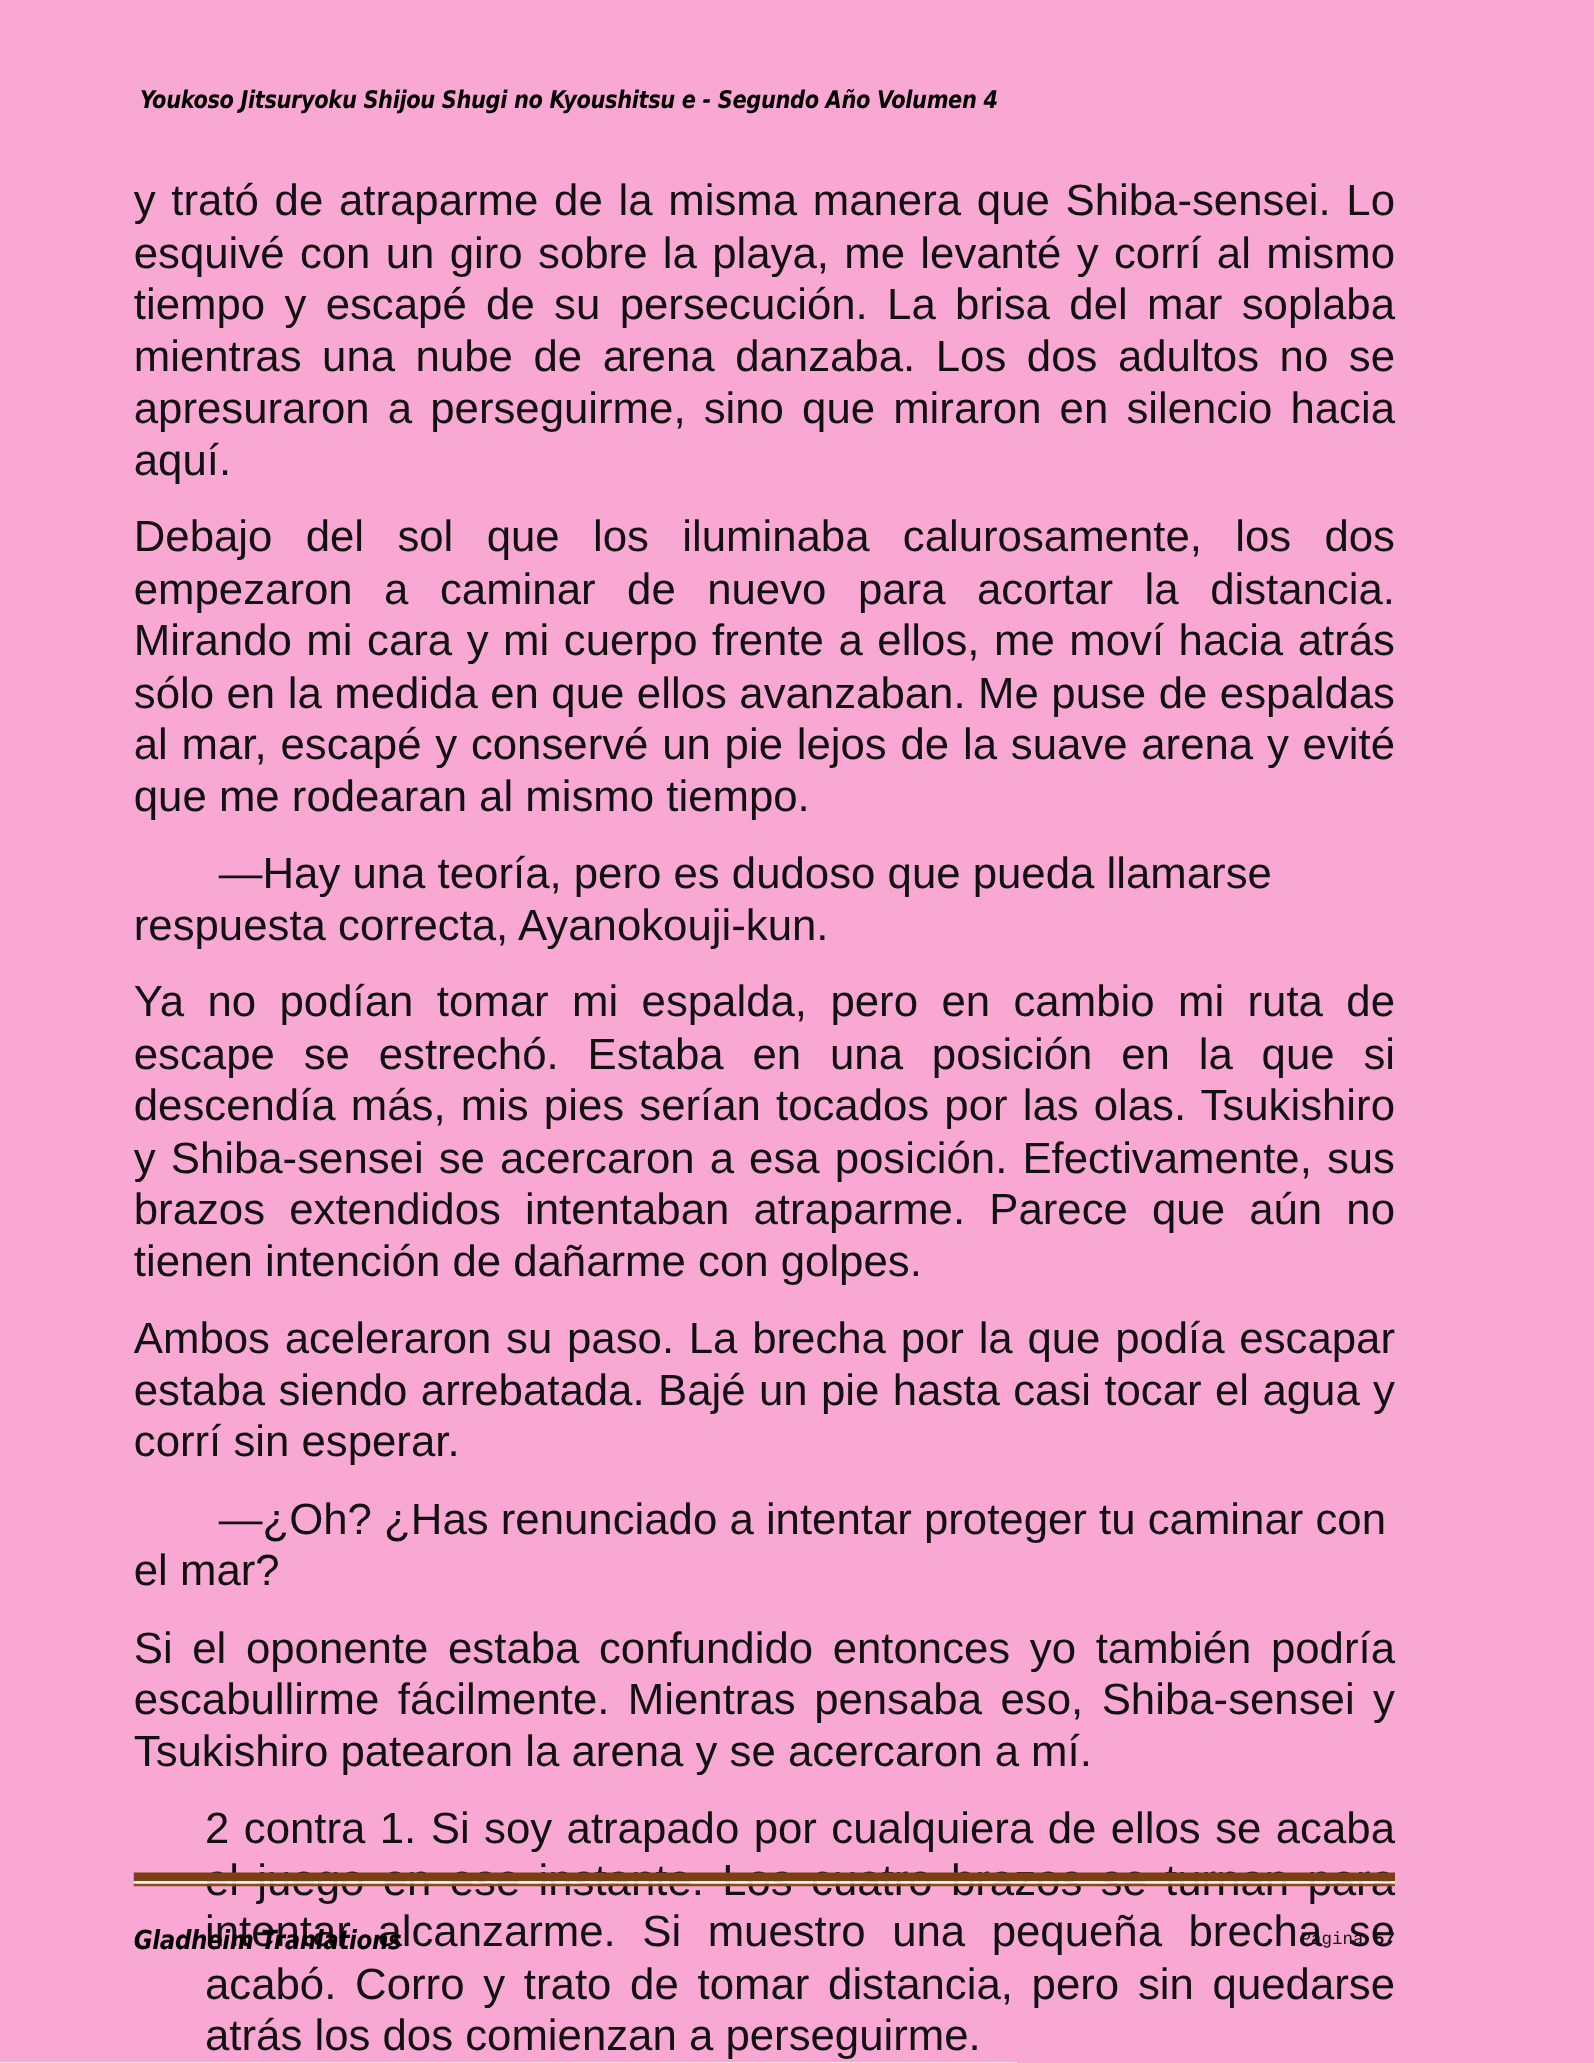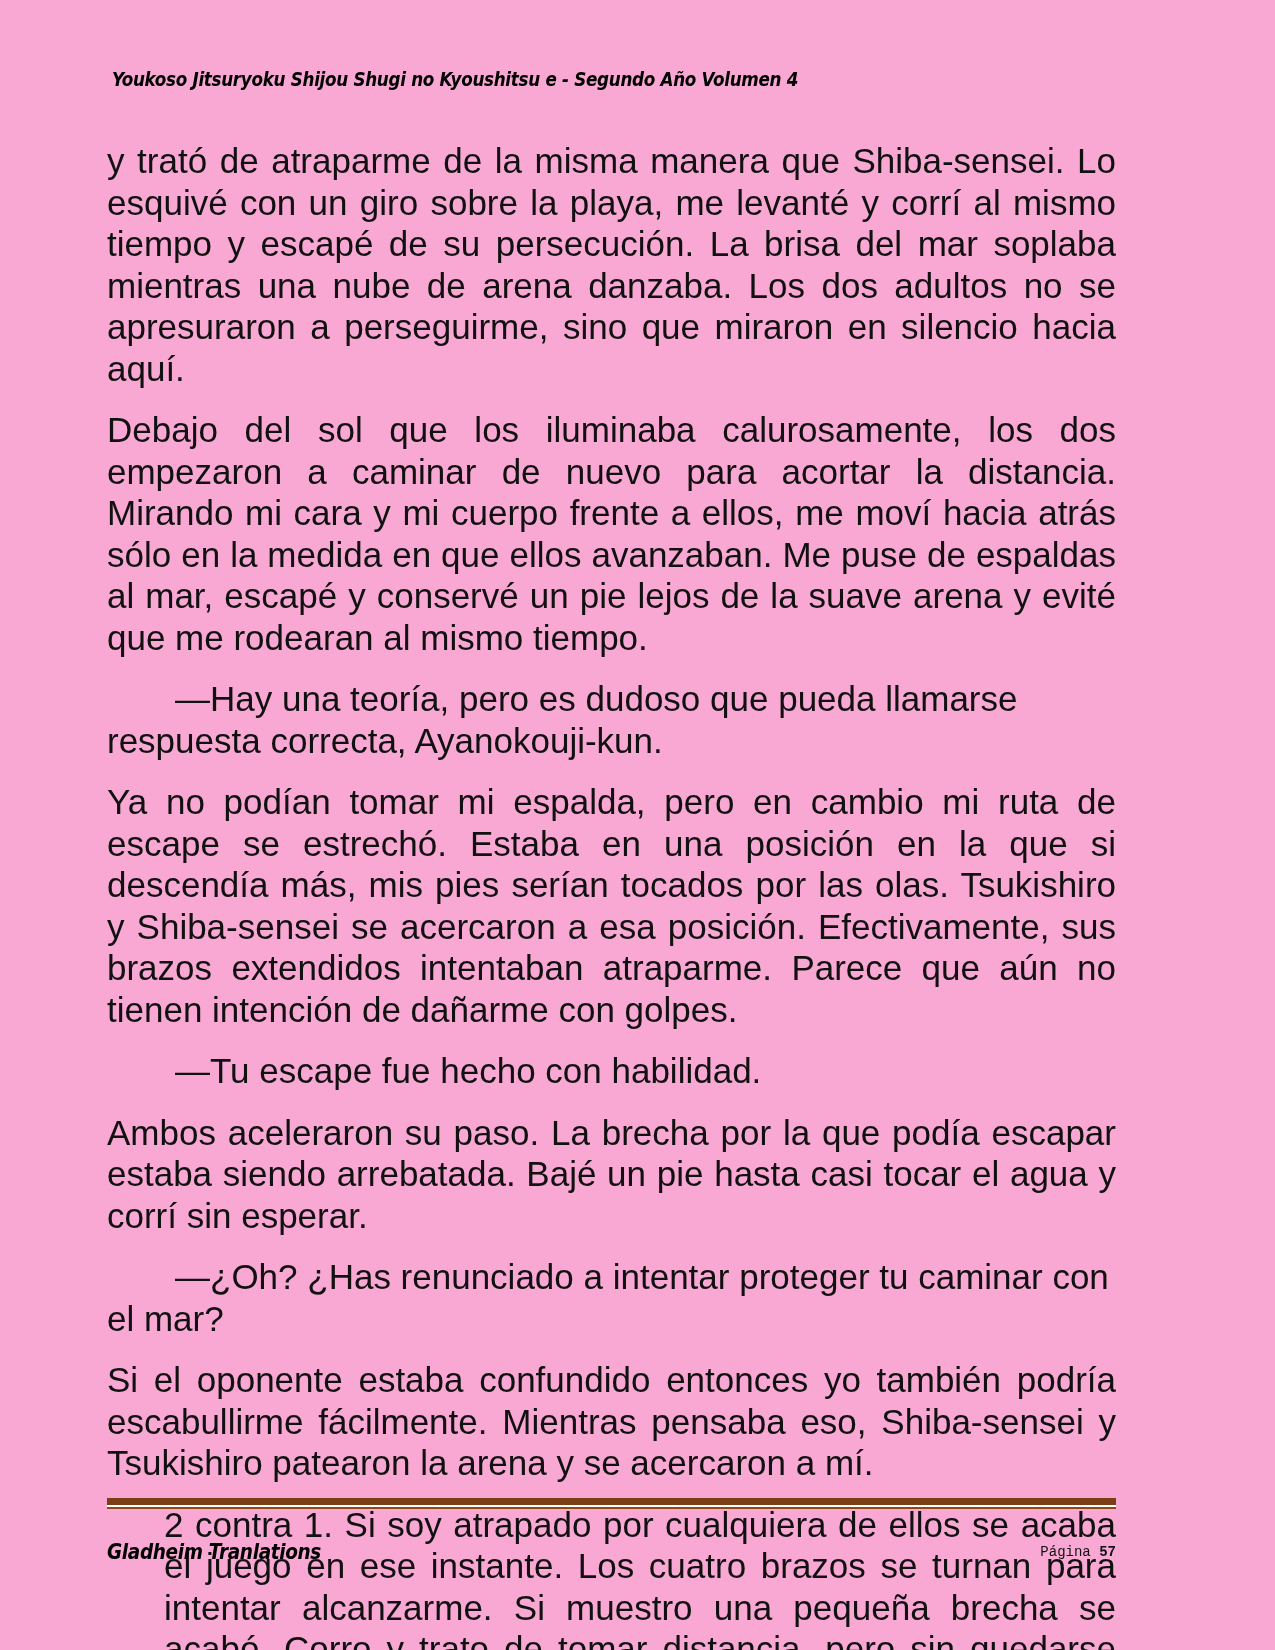--- a/index.html
+++ b/index.html
@@ -128,21 +128,20 @@
 
   <div class="header">
     <div class="header-title">Youkoso Jitsuryoku Shijou Shugi no Kyoushitsu e - Segundo Año Volumen 4</div>
   </div>
 
   <div class="content">
     <p class="para">y trató de atraparme de la misma manera que Shiba-sensei. Lo esquivé con un giro sobre la playa, me levanté y corrí al mismo tiempo y escapé de su persecución. La brisa del mar soplaba mientras una nube de arena danzaba. Los dos adultos no se apresuraron a perseguirme, sino que miraron en silencio hacia aquí.</p>
     <p class="para">Debajo del sol que los iluminaba calurosamente, los dos empezaron a caminar de nuevo para acortar la distancia. Mirando mi cara y mi cuerpo frente a ellos, me moví hacia atrás sólo en la medida en que ellos avanzaban. Me puse de espaldas al mar, escapé y conservé un pie lejos de la suave arena y evité que me rodearan al mismo tiempo.</p>
     <p class="para dialogue">—Hay una teoría, pero es dudoso que pueda llamarse respuesta correcta, Ayanokouji-kun.</p>
     <p class="para">Ya no podían tomar mi espalda, pero en cambio mi ruta de escape se estrechó. Estaba en una posición en la que si descendía más, mis pies serían tocados por las olas. Tsukishiro y Shiba-sensei se acercaron a esa posición. Efectivamente, sus brazos extendidos intentaban atraparme. Parece que aún no tienen intención de dañarme con golpes.</p>
-    <p class="para dialogue">—Tu escape fue hecho con habilidad.</p>
     <p class="para">Ambos aceleraron su paso. La brecha por la que podía escapar estaba siendo arrebatada. Bajé un pie hasta casi tocar el agua y corrí sin esperar.</p>
     <p class="para dialogue">—¿Oh? ¿Has renunciado a intentar proteger tu caminar con el mar?</p>
     <p class="para">Si el oponente estaba confundido entonces yo también podría escabullirme fácilmente. Mientras pensaba eso, Shiba-sensei y Tsukishiro patearon la arena y se acercaron a mí.</p>
     <p class="para block-indent">2 contra 1. Si soy atrapado por cualquiera de ellos se acaba el juego en ese instante. Los cuatro brazos se turnan para intentar alcanzarme. Si muestro una pequeña brecha se acabó. Corro y trato de tomar distancia, pero sin quedarse atrás los dos comienzan a perseguirme.</p>
   </div>
 
   <div class="footer">
     <div class="footer-rule-thick"></div>
     <div class="footer-rule-gap"></div>
     <div class="footer-rule-thin"></div>

